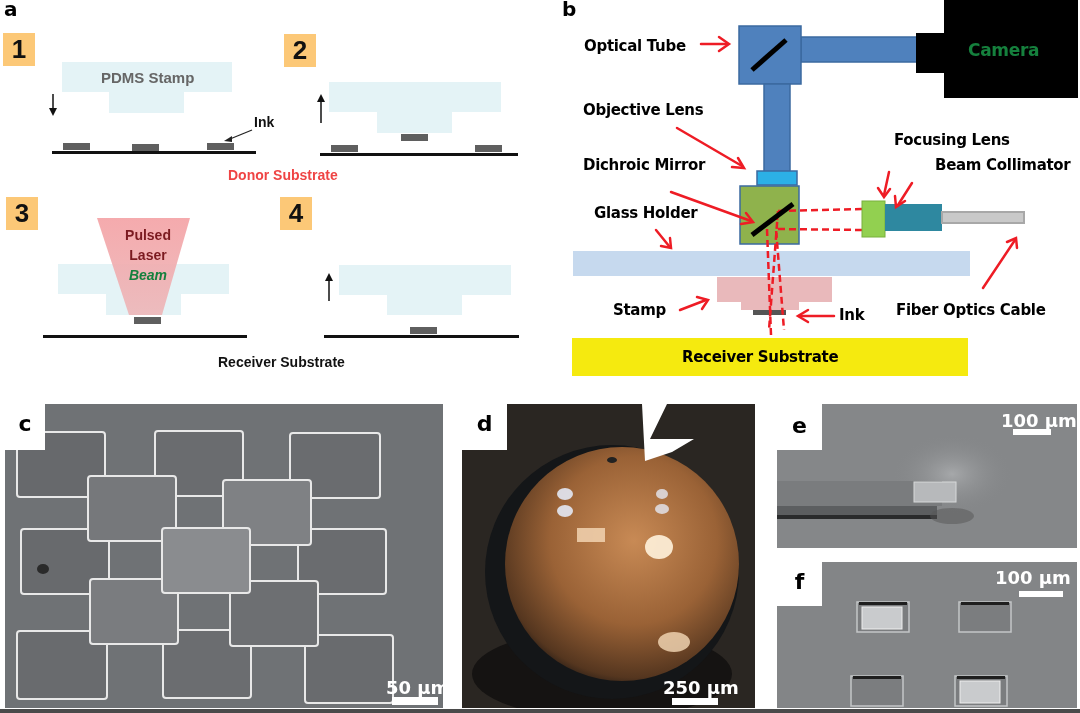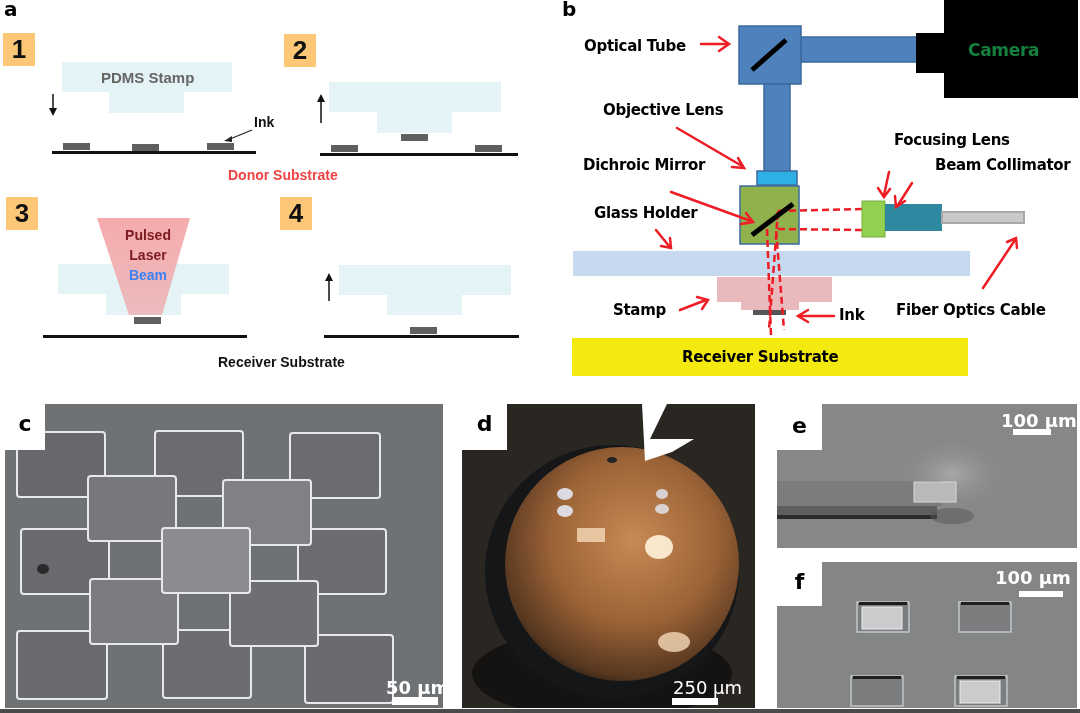--- a/index.html
+++ b/index.html
@@ -62,21 +62,21 @@
       <linearGradient id="laserGrad" x1="0" y1="0" x2="0" y2="1">
         <stop offset="0" stop-color="#f4a3a6"></stop>
         <stop offset="1" stop-color="#edb7b9"></stop>
       </linearGradient>
     </defs>
     <polygon points="97,218 190,218 162,315 129,315" fill="url(#laserGrad)" opacity="0.92"></polygon>
   </svg>
   <div class="txt-a" style="left:122px;top:225px;color:#7b1a20;font-size:14px;line-height:20px;text-align:center;width:52px;">
     <div>Pulsed</div>
     <div>Laser</div>
-    <div style="color:#3b82f6;">Beam</div>
+    <div style="color:#15803d;font-style:italic;">Beam</div>
   </div>
   <div class="ink" style="left:134px;top:317px;"></div>
   <div class="sub" style="left:43px;top:335px;width:204px;"></div>
 
   <div class="stepbox" style="left:280px;top:197px;">4</div>
   <div class="stamp" style="left:339px;top:265px;width:172px;height:30px;"></div>
   <div class="stamp" style="left:387px;top:295px;width:75px;height:20px;"></div>
   <svg width="1080" height="713">
     <line x1="329" y1="301" x2="329" y2="281" stroke="#111" stroke-width="1.5"></line>
     <polygon points="325,281 333,281 329,273" fill="#111"></polygon>
@@ -145,21 +145,21 @@
         <path d="M697,297 L708,300 L702,309"></path>
       <path d="M834,316 L800,316"></path>
         <path d="M808,310 L798,316 L808,322"></path>
       <path d="M983,288 L1015,240"></path>
         <path d="M1007,242 L1016,238 L1017,248"></path>
     </g>
   </svg>
 
   <div class="txt-b" style="left:584px;top:37px;">Optical Tube</div>
   <div class="txt-b" style="left:968px;top:40px;color:#15803d;font-size:17px;">Camera</div>
-  <div class="txt-b" style="left:583px;top:101px;margin-left:20px;">Objective Lens</div>
+  <div class="txt-b" style="left:583px;top:101px;">Objective Lens</div>
   <div class="txt-b" style="left:894px;top:131px;">Focusing Lens</div>
   <div class="txt-b" style="left:583px;top:156px;">Dichroic Mirror</div>
   <div class="txt-b" style="left:907px;top:156px;margin-left:28px;">Beam Collimator</div>
   <div class="txt-b" style="left:594px;top:204px;">Glass Holder</div>
   <div class="txt-b" style="left:613px;top:301px;">Stamp</div>
   <div class="txt-b" style="left:839px;top:306px;">Ink</div>
   <div class="txt-b" style="left:896px;top:301px;">Fiber Optics Cable</div>
   <div class="txt-b" style="left:682px;top:348px;">Receiver Substrate</div>
 </div>
 
@@ -204,21 +204,21 @@
     <ellipse cx="103" cy="90" rx="8" ry="6" fill="#e8f0ff" opacity="0.85"></ellipse>
     <ellipse cx="103" cy="107" rx="8" ry="6" fill="#e8f0ff" opacity="0.85"></ellipse>
     <ellipse cx="200" cy="90" rx="6" ry="5" fill="#e8f0ff" opacity="0.75"></ellipse>
     <ellipse cx="200" cy="105" rx="7" ry="5" fill="#e8f0ff" opacity="0.75"></ellipse>
     <rect x="115" y="124" width="28" height="14" fill="#f2d4b2" opacity="0.85"></rect>
     <ellipse cx="197" cy="143" rx="14" ry="12" fill="#fff2dc" opacity="0.9"></ellipse>
     <ellipse cx="212" cy="238" rx="16" ry="10" fill="#f5d9b8" opacity="0.8"></ellipse>
     <polygon points="180,0 205,0 188,35 232,35 210,48 183,57" fill="#fff"></polygon>
   </svg>
   <div class="corner-label" style="width:45px;height:46px;line-height:40px;">d</div>
-  <div class="scale-text" style="left:211px;top:273px;font-weight:normal;">250 µm</div>
+  <div class="scale-text" style="left:201px;top:273px;font-weight:bold;">250 µm</div>
   <div class="scale-bar" style="left:210px;top:294px;width:46px;height:7px;"></div>
 </div>
 
 <div class="panel" style="left:777px;top:404px;width:300px;height:144px;background:#858789;">
   <svg width="300" height="144">
     <defs>
       <radialGradient id="glowE" cx="0.5" cy="0.5" r="0.5">
         <stop offset="0" stop-color="#a6a8aa"></stop>
         <stop offset="1" stop-color="#858789" stop-opacity="0"></stop>
       </radialGradient>

